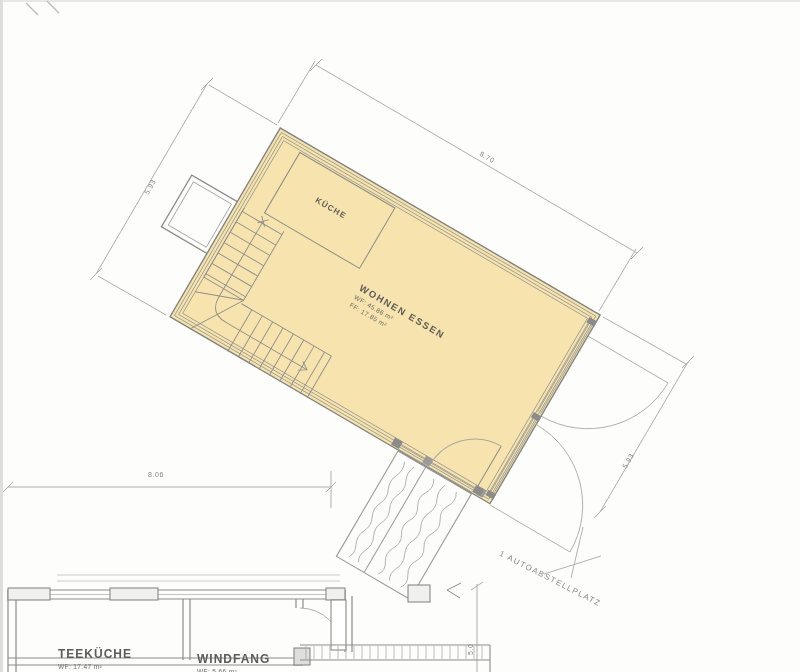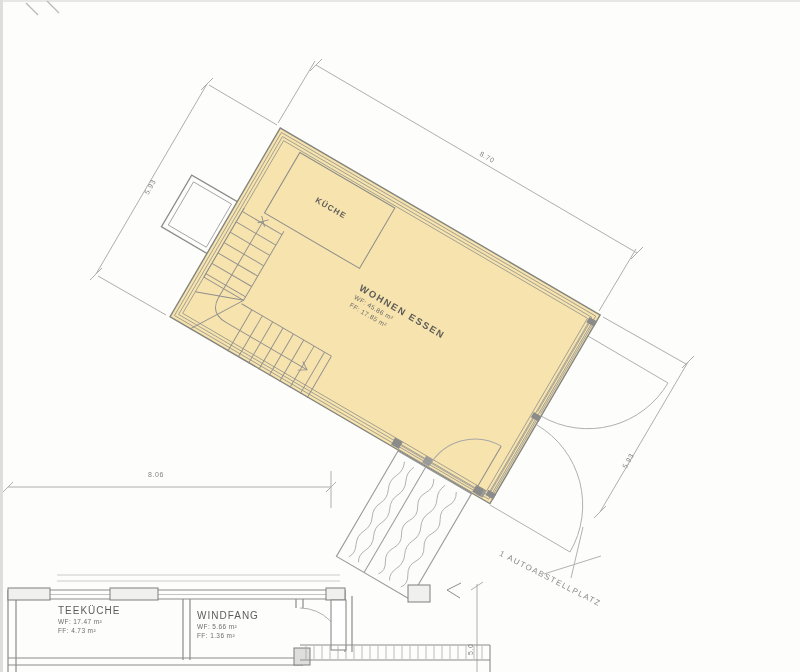--- a/index.html
+++ b/index.html
@@ -5,21 +5,21 @@
   html,body{margin:0;padding:0;background:#ffffff;}
   #canvas{
     position:relative;width:800px;height:672px;overflow:hidden;
     background:#fdfdfc;font-family:"Liberation Sans",sans-serif;color:#63635f;
   }
   .edge-left{position:absolute;left:0;top:0;width:3px;height:672px;background:#dededc;}
   .edge-top{position:absolute;left:0;top:0;width:800px;height:2px;background:#e7e7e5;}
   svg{display:block;}
   .lbl{position:absolute;transform-origin:0 0;white-space:nowrap;}
   .room-title{font-size:9.5px;letter-spacing:1.6px;color:#5c5c58;font-weight:bold;}
-  .room-title-sm{font-size:10px;letter-spacing:1px;color:#5c5c58;font-weight:normal;}
+  .room-title-sm{font-size:12px;letter-spacing:1px;color:#5c5c58;font-weight:bold;margin-top:42px;}
   .area-line{font-size:6.5px;letter-spacing:.4px;color:#6d6d69;margin-top:2px;}
   .dim-label{font-size:7px;letter-spacing:.6px;color:#84847f;}
   .parking{font-size:8px;letter-spacing:1.4px;color:#8a8a86;}
   .kueche-label{font-size:8px;letter-spacing:1.2px;color:#5c5c58;font-weight:bold;text-align:center;width:110px;}
   
   #main-room{
     position:absolute;left:280px;top:127px;width:372px;height:220px;
     transform:rotate(30.3deg);transform-origin:0 0;
   }
 </style>

